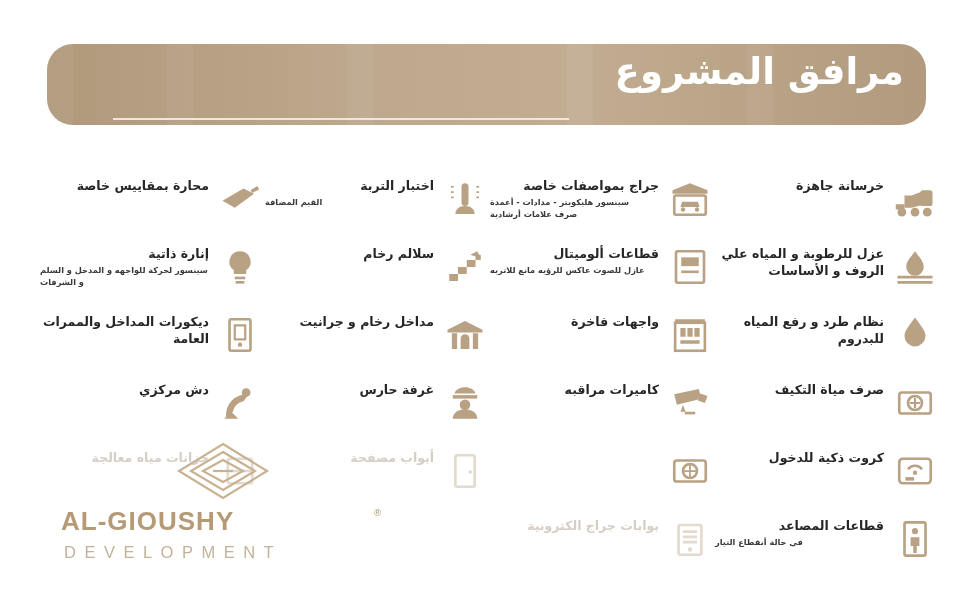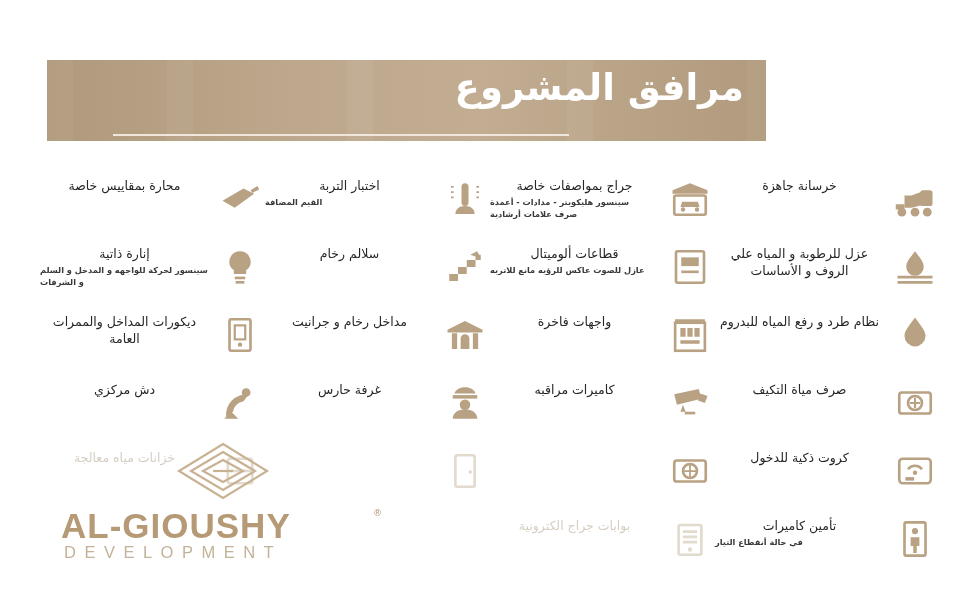--- a/index.html
+++ b/index.html
@@ -14,25 +14,26 @@
     position: relative;
     font-family: "DejaVu Sans", "Liberation Sans", sans-serif;
     overflow: hidden;
     color: #2e2e2e;
   }
 
   
   .header-banner {
     position: absolute;
     left: 47px;
-    top: 60px;
-    width: 719px;
+    top: 44px;
+    width: 879px;
     height: 81px;
     background: linear-gradient(90deg, #b0997b 0%, #bda88d 35%, #c2ad92 60%, #b19a7d 100%);
     overflow: hidden;
+    border-radius: 26px;
   }
   .header-stripe {
     position: absolute;
     top: 0;
     bottom: 0;
     width: 26px;
     background: rgba(255,255,255,0.05);
   }
   .header-title {
     position: absolute;
@@ -89,24 +90,24 @@
   .cell-icon svg { display: block; }
 
   .cell-text {
     flex: 1 1 auto;
     text-align: left;
     direction: rtl;
     padding-top: 2px;
   }
   .cell-title {
     font-size: 12.5px;
-    font-weight: normal;
+    font-weight: bold;
     color: #262626;
     line-height: 1.35;
-    text-align: center;
+    text-align: right;
   }
   .cell-sub {
     font-size: 8.2px;
     color: #3a3a3a;
     line-height: 1.45;
     margin-top: 2px;
     text-align: left;
     font-weight: bold;
   }
   .faded .cell-title { color: #d6cec3; }
@@ -125,21 +126,21 @@
     position: absolute;
     left: 120px;
     top: 0px;
     width: 96px;
     height: 62px;
   }
   .logo-name {
     position: absolute;
     left: 6px;
     top: 66px;
-    font-size: 35px;
+    font-size: 26px;
     font-weight: bold;
     letter-spacing: 1px;
     color: #b59a75;
     font-family: "Liberation Sans", sans-serif;
     white-space: nowrap;
   }
   .logo-tag {
     position: absolute;
     left: 9px;
     top: 103px;
@@ -402,20 +403,23 @@
         </svg>
       </div>
     </div>
     <div class="cell faded">
       <div class="cell-icon">
         <svg viewBox="0 0 48 48" width="42" height="42" fill="currentColor">
           <rect x="13" y="6" width="22" height="36" rx="2" fill="none" stroke="currentColor" stroke-width="3"></rect>
           <circle cx="30" cy="25" r="2"></circle>
         </svg>
       </div>
+      <div class="cell-text">
+        <div class="cell-title">أبواب مصفحة</div>
+      </div>
     </div>
     <div class="cell faded">
       <div class="cell-icon">
         <svg viewBox="0 0 48 48" width="42" height="42" fill="currentColor">
           <rect x="10" y="10" width="28" height="28" rx="3" fill="none" stroke="currentColor" stroke-width="3"></rect>
           <path d="M10 24h28" stroke="currentColor" stroke-width="3"></path>
         </svg>
       </div>
       <div class="cell-text">
         <div class="cell-title">خزانات مياه معالجة</div>
@@ -423,21 +427,21 @@
     </div>
     <div class="cell">
       <div class="cell-icon">
         <svg viewBox="0 0 48 48" width="42" height="42" fill="currentColor">
           <rect x="12" y="5" width="24" height="38" rx="2" fill="none" stroke="currentColor" stroke-width="3"></rect>
           <circle cx="24" cy="15" r="3.5"></circle>
           <path d="M19 22h10v10h-3v8h-4v-8h-3z"></path>
         </svg>
       </div>
       <div class="cell-text">
-        <div class="cell-title">تأمين كاميرات</div>
+        <div class="cell-title">قطاعات المصاعد</div>
         <div class="cell-sub">
           <div>في حالة أنقطاع التيار</div>
         </div>
       </div>
     </div>
     <div class="cell faded">
       <div class="cell-icon">
         <svg viewBox="0 0 48 48" width="42" height="42" fill="currentColor">
           <rect x="11" y="8" width="26" height="34" rx="2" fill="none" stroke="currentColor" stroke-width="3"></rect>
           <path d="M16 14h16v3H16zM16 20h16v3H16zM16 26h16v3H16z"></path>

